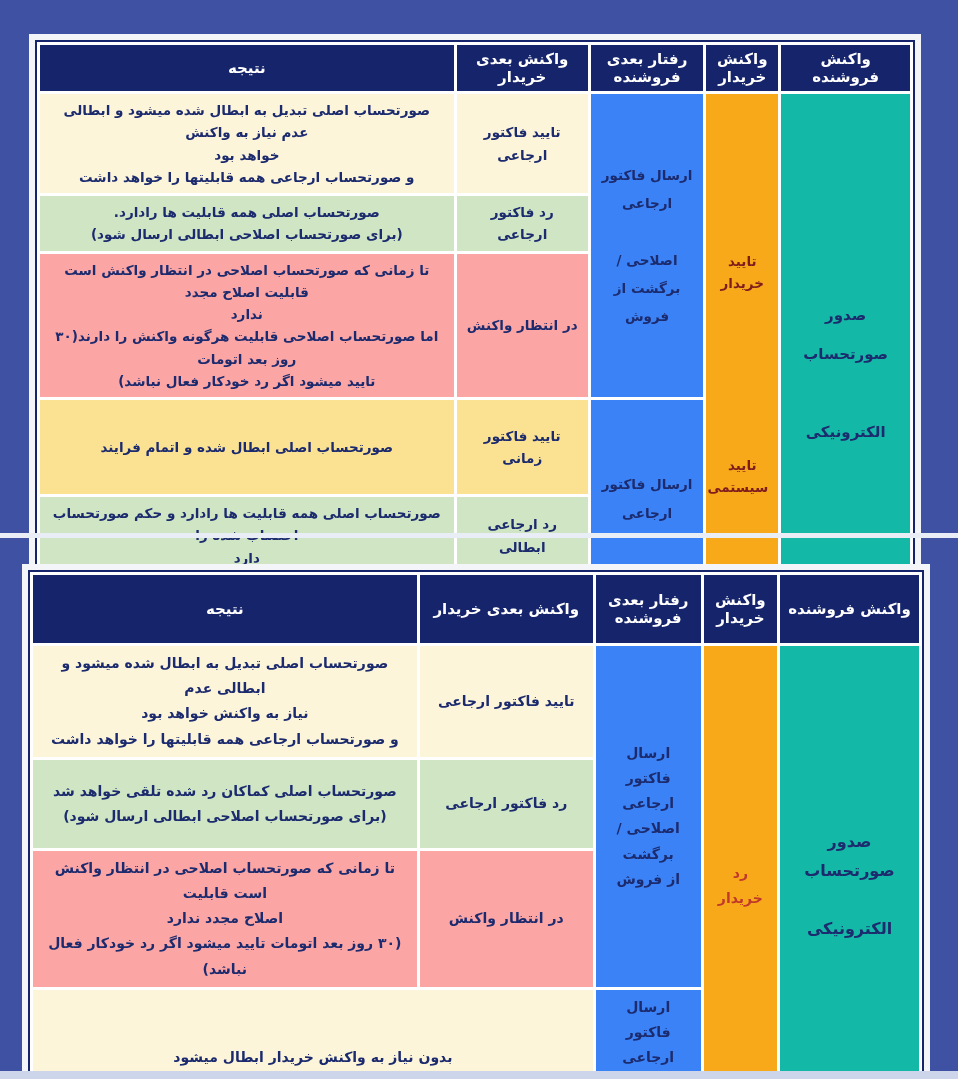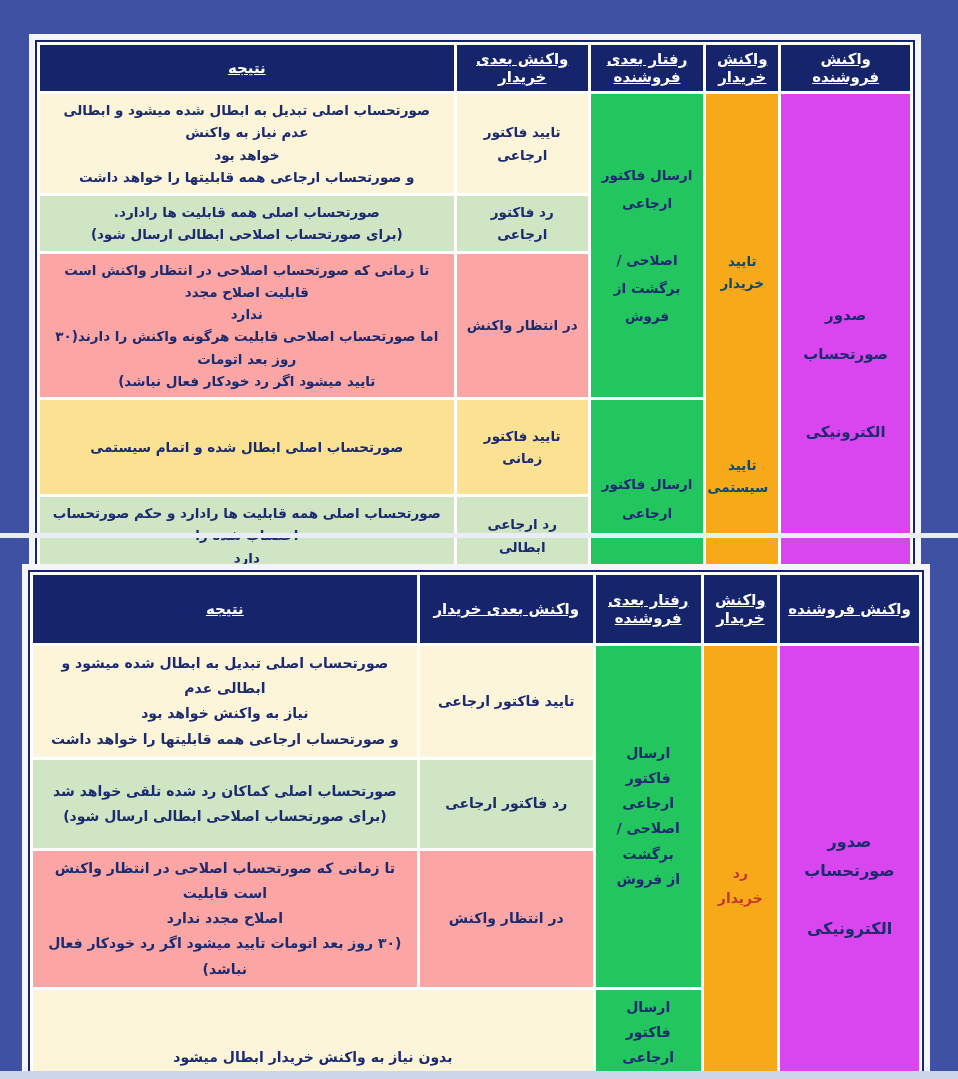--- a/index.html
+++ b/index.html
@@ -37,41 +37,40 @@
   }
   th {
     background:#16256b;
     color:#ffffff;
     font-weight:bold;
     font-size:15px;
     text-align:center;
     vertical-align:middle;
     white-space:pre-line;
     padding:4px 4px;
-    text-decoration:underline;
   }
   td {
     color:#1c2b6e;
     font-weight:bold;
     font-size:13.5px;
     line-height:1.65;
     text-align:center;
     vertical-align:middle;
     white-space:pre-line;
     padding:5px 10px;
   }
   #t2-wrap td { font-size:14px; line-height:1.8; }
 
   .cream  { background:#fdf5da; }
   .yellow { background:#fbe293; }
   .green  { background:#cfe5c4; }
   .blue   { background:#fca5a5; }
-  .salmon { background:#22c55e; line-height:2.1; }
-  .amber  { background:#f7a91a; color:#0c4a6e; }
-  .whitecell { background:#d946ef; line-height:2.6; font-size:15px; }
+  .salmon { background:#3b82f6; line-height:2.1; }
+  .amber  { background:#f7a91a; color:#7f1d1d; }
+  .whitecell { background:#14b8a6; line-height:2.6; font-size:15px; }
   #t2-wrap .whitecell { font-size:16px; }
   .amber .spacer { height:115px; }
   .red-text { color:#c0392b; }
 
   #t1-wrap th { height:38px; }
   #t2-wrap th { height:60px; }
 </style>
 </head>
 <body>
 
@@ -123,21 +122,21 @@
       <td class="blue">تا زمانی که صورتحساب اصلاحی در انتظار واکنش است قابلیت اصلاح مجدد
 ندارد
 اما صورتحساب اصلاحی  قابلیت هرگونه واکنش را دارند(۳۰ روز بعد اتومات
 تایید میشود اگر رد خودکار فعال نباشد)</td>
     </tr>
     <tr style="height:94px">
       <td class="salmon" rowspan="3">ارسال فاکتور ارجاعی
 
 ابطالی</td>
       <td class="yellow">تایید فاکتور زمانی</td>
-      <td class="yellow">صورتحساب اصلی ابطال شده و اتمام سیستمی</td>
+      <td class="yellow">صورتحساب اصلی ابطال شده و اتمام فرایند</td>
     </tr>
     <tr style="height:56px">
       <td class="green">رد ارجاعی ابطالی</td>
       <td class="green">صورتحساب اصلی همه قابلیت ها رادارد و حکم صورتحساب احتساب شده را
 دارد</td>
     </tr>
     <tr style="height:64px">
       <td class="blue">در انتظار واکنش</td>
       <td class="blue">پس از ۳۰ روز تایید میشود و صورتحساب اصلی را ابطال مینماید (اگر رد
 خودکار فعال نباشد)</td>

